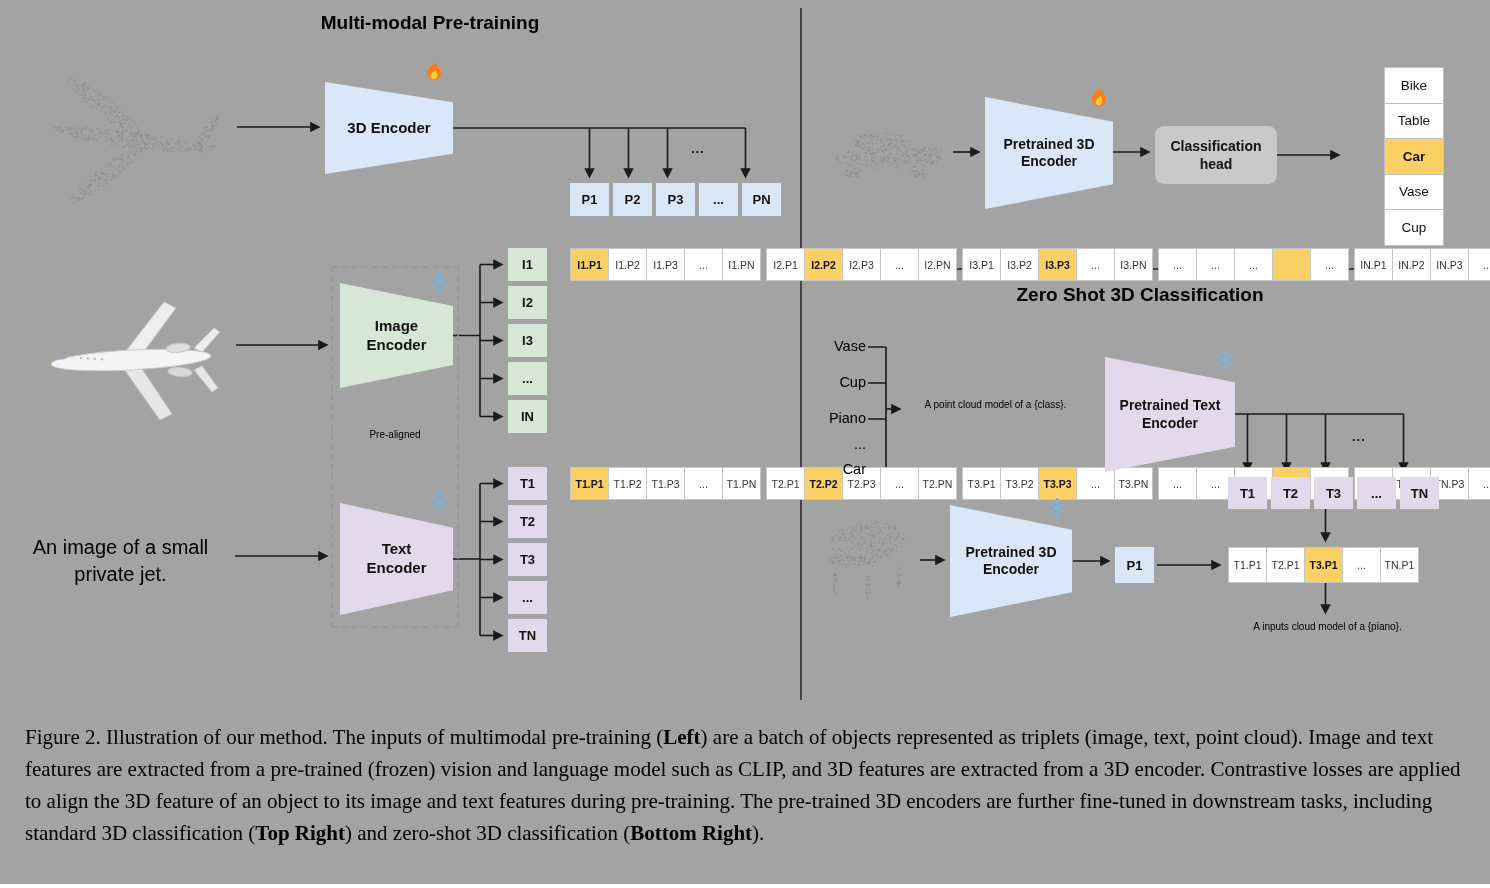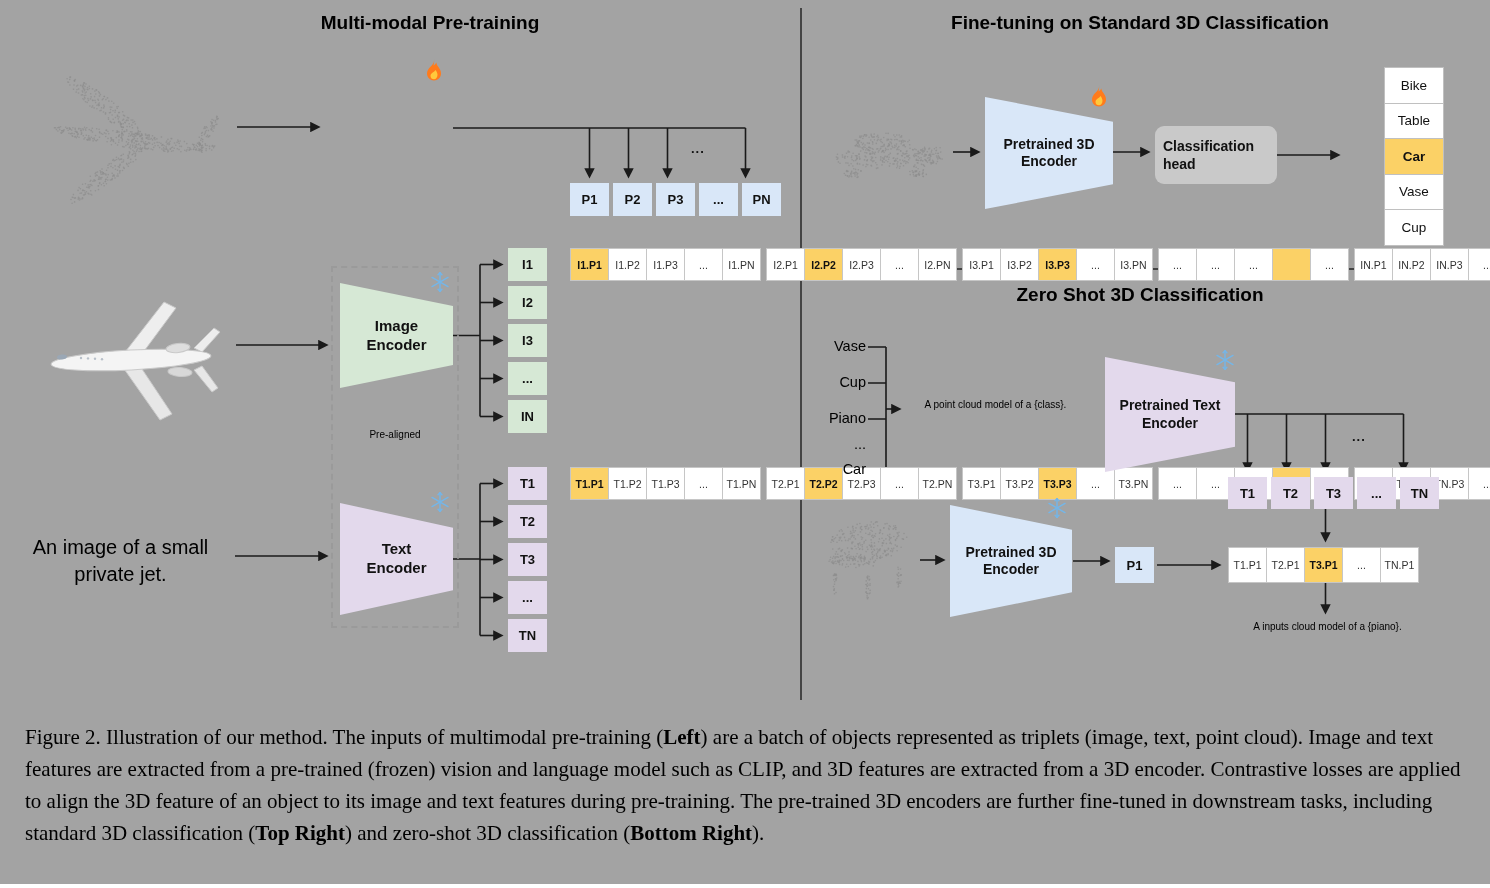--- a/index.html
+++ b/index.html
@@ -30,21 +30,21 @@
   .note{position:absolute;font-size:20px;text-align:center;line-height:1.35;color:#000}
   .note.sm{font-size:10px}
   .dots-label{position:absolute;font-size:13px;font-weight:bold;letter-spacing:1px;color:#111}
   .word{position:absolute;width:60px;text-align:right;font-size:14.5px;color:#000}
   .class-list{position:absolute;display:flex;flex-direction:column}
   .class-item{width:60px;height:36.5px;border:1px solid #c0c0c0;margin-top:-1px;background:#fff;
               display:flex;align-items:center;justify-content:center;font-size:13.5px}
   .class-item:first-child{margin-top:0}
   .class-item.hl{background:#fbd166;font-weight:bold}
   .rounded-head{position:absolute;background:#c9c9c9;border-radius:9px;display:flex;align-items:center;
-                justify-content:center;text-align:left;font-weight:bold;font-size:14px;line-height:1.3;padding:0 8px}
+                justify-content:center;text-align:center;font-weight:bold;font-size:14px;line-height:1.3;padding:0 8px}
   .divider-v{position:absolute;left:800px;top:8px;width:2px;height:692px;background:#444}
   .divider-h{position:absolute;left:820px;top:268px;width:648px;height:2px;background:#444}
   .caption{position:absolute;left:25px;top:722px;width:1442px;font-family:"Liberation Serif",serif;
            font-size:21px;line-height:1.52;color:#000}
   .connectors{position:absolute;left:0;top:0;pointer-events:none}
   .icon{position:absolute;line-height:0}
   svg.pc{position:absolute}
 </style>
 </head>
 <body>
@@ -877,20 +877,23 @@
       <circle cx="98.0" cy="75.4" r="0.8" fill="#8f8f8f" opacity="0.8"></circle>
       <circle cx="150.9" cy="106.8" r="0.8" fill="#8f8f8f" opacity="0.8"></circle>
       <circle cx="41.0" cy="154.5" r="0.8" fill="#8f8f8f" opacity="0.8"></circle>
       <circle cx="175.4" cy="86.9" r="0.8" fill="#8f8f8f" opacity="0.8"></circle>
       <circle cx="169.7" cy="100.5" r="0.8" fill="#8f8f8f" opacity="0.8"></circle>
       <circle cx="110.0" cy="91.7" r="0.8" fill="#8f8f8f" opacity="0.8"></circle>
       <circle cx="51.2" cy="89.3" r="0.8" fill="#8f8f8f" opacity="0.8"></circle>
       <circle cx="60.3" cy="131.2" r="0.8" fill="#8f8f8f" opacity="0.8"></circle>
     </svg>
 
+  <div class="trap blue" style="left:325px;top:82px;width:128px;height:92px">
+    <span>3D Encoder</span>
+  </div>
   <span class="icon" style="left:420px;top:56px">
     <svg viewBox="0 0 24 24" width="28" height="28">
       <path d="M12 2 C12.5 5.5 11 7.4 9.2 9.1 C7.4 10.8 6 12.6 6 15 C6 18.3 8.7 21 12 21 C15.3 21 18 18.3 18 15 C18 12.2 16.6 10.6 15.5 9 C14.8 8 14.2 6.9 14 5.5 C13.3 6.8 12.6 7.5 11.6 8.1 C12.1 6.2 12.3 4 12 2 Z" fill="#ff7b1c"></path>
       <path d="M12 20 C10.3 20 9 18.7 9 17.1 C9 15.8 9.8 14.9 10.9 14.2 C11.8 13.6 12.7 13 13.3 12 C14.1 13.1 15 14.6 15 16 C15 18.2 13.7 20 12 20 Z" fill="#ffc93c"></path>
     </svg>
   </span>
 
   <div class="dots-label" style="left:691px;top:141px">...</div>
 
   <div class="chip-row" style="left:570px;top:183px">
@@ -1041,21 +1044,20 @@
     </div>
     <div class="mrow">
       <div class="cell">TN.P1</div>
       <div class="cell">TN.P2</div>
       <div class="cell">TN.P3</div>
       <div class="cell">...</div>
       <div class="cell hl">TN.PN</div>
     </div>
   </div>
 
-  <div class="panel-title" style="left:880px;top:12px;width:520px">Fine-tuning on Standard 3D Classification</div>
 
   <svg class="pc" style="left:826px;top:110px" width="125" height="78" viewBox="0 0 125 78">
       <circle cx="33.0" cy="30.7" r="0.8" fill="#8f8f8f" opacity="0.8"></circle>
       <circle cx="69.0" cy="26.7" r="0.8" fill="#8f8f8f" opacity="0.8"></circle>
       <circle cx="19.1" cy="46.4" r="0.8" fill="#8f8f8f" opacity="0.8"></circle>
       <circle cx="11.0" cy="49.3" r="0.8" fill="#8f8f8f" opacity="0.8"></circle>
       <circle cx="39.8" cy="40.0" r="0.8" fill="#8f8f8f" opacity="0.8"></circle>
       <circle cx="74.8" cy="53.2" r="0.8" fill="#8f8f8f" opacity="0.8"></circle>
       <circle cx="31.4" cy="53.9" r="0.8" fill="#8f8f8f" opacity="0.8"></circle>
       <circle cx="27.1" cy="43.2" r="0.8" fill="#8f8f8f" opacity="0.8"></circle>

